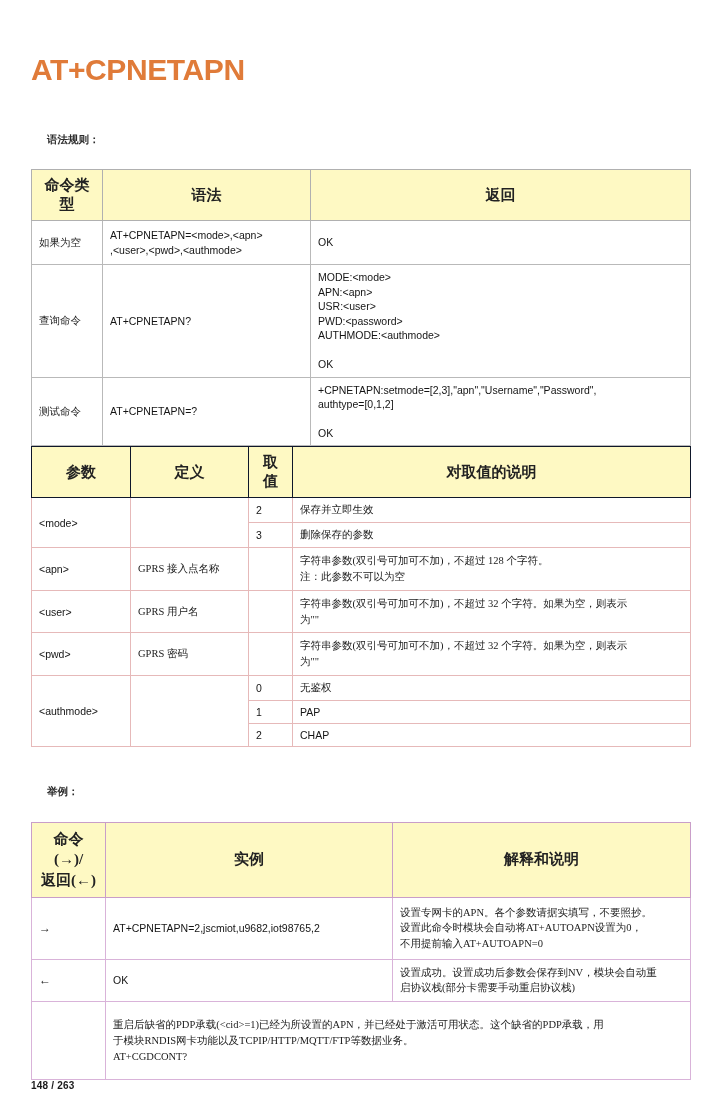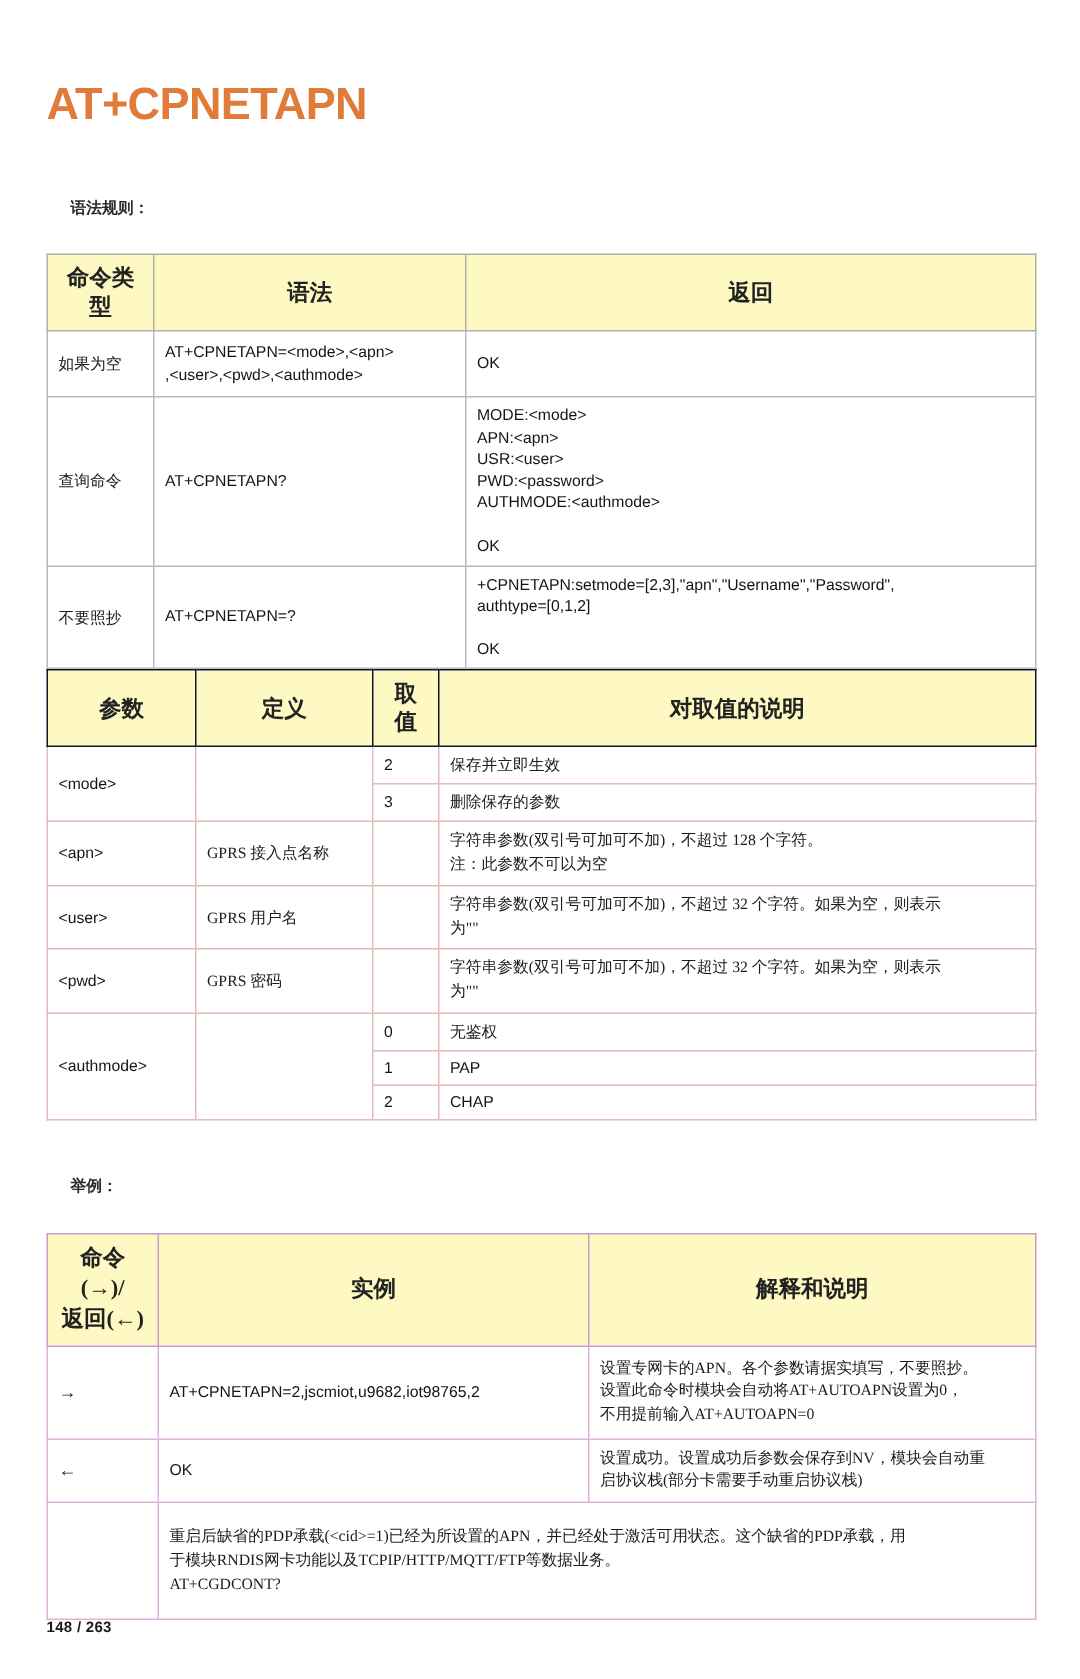--- a/index.html
+++ b/index.html
@@ -182,21 +182,21 @@
           <td class="mono-ish pre v-mid">AT+CPNETAPN?</td>
           <td class="mono-ish pre v-top">MODE:&lt;mode&gt;
 APN:&lt;apn&gt;
 USR:&lt;user&gt;
 PWD:&lt;password&gt;
 AUTHMODE:&lt;authmode&gt;
 
 OK</td>
         </tr>
         <tr style="height:62px">
-          <td class="cjk v-mid">不要照抄</td>
+          <td class="cjk v-mid">测试命令</td>
           <td class="mono-ish pre v-mid">AT+CPNETAPN=?</td>
           <td class="mono-ish pre v-top">+CPNETAPN:setmode=[2,3],"apn","Username","Password",
 authtype=[0,1,2]
 
 OK</td>
         </tr>
       </tbody>
     </table>
 
 

